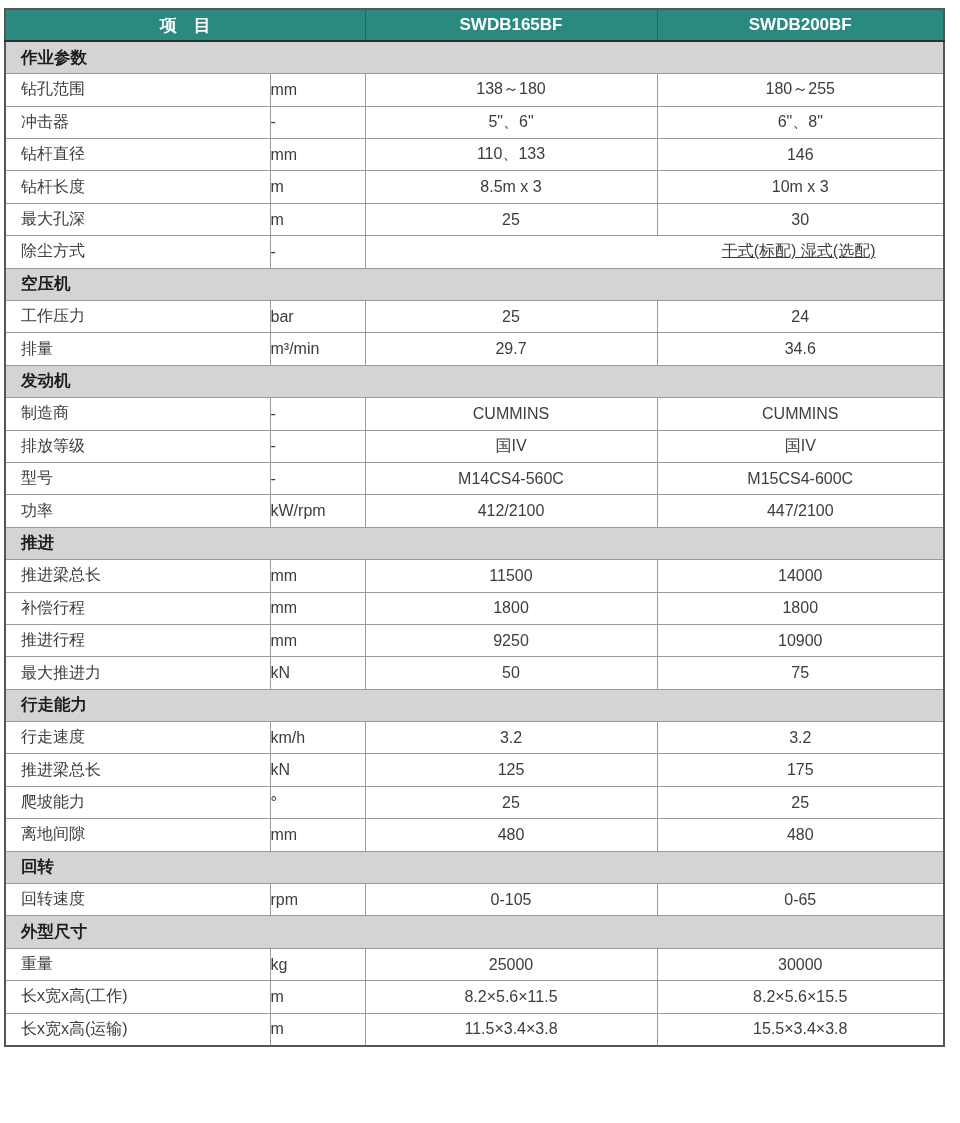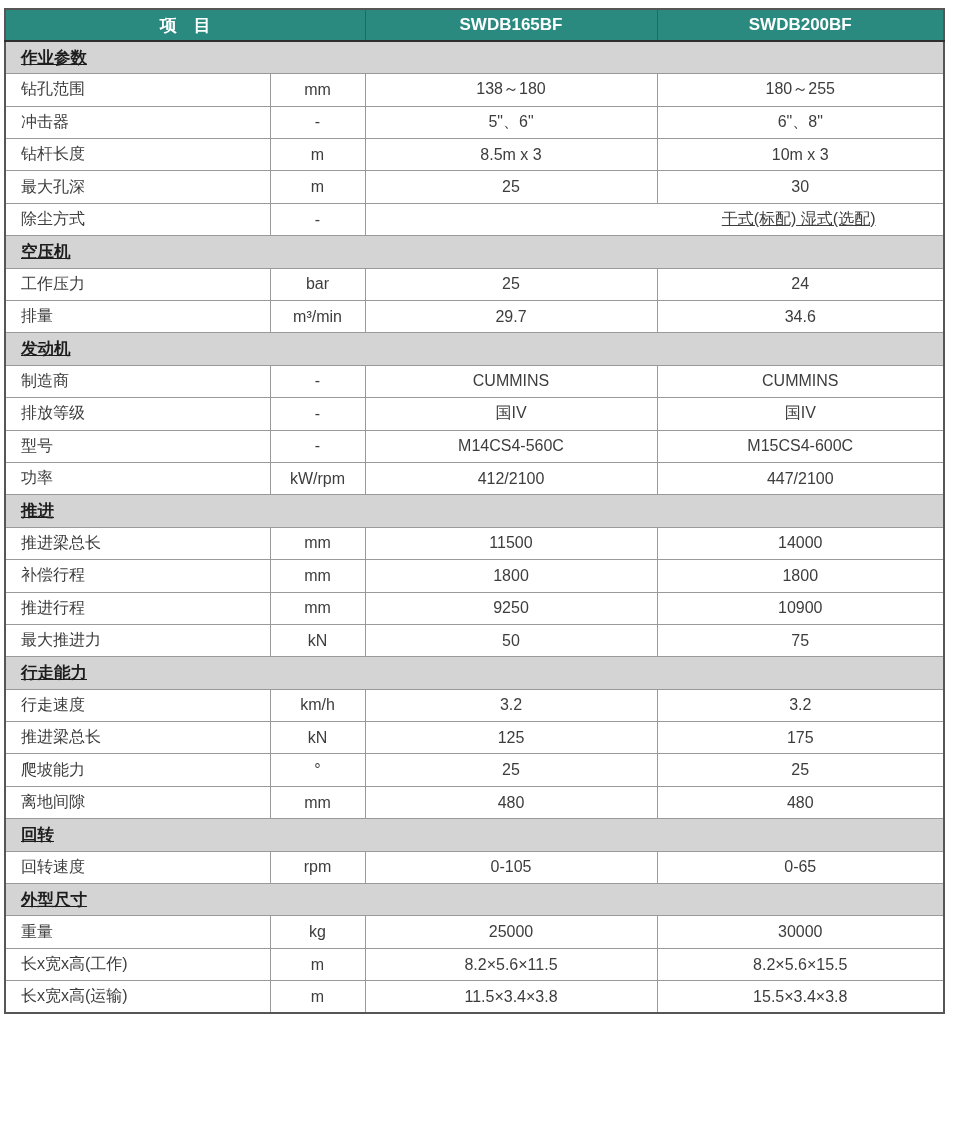--- a/index.html
+++ b/index.html
@@ -55,24 +55,23 @@
   }
   thead th:first-child { border-left: none; }
   thead th:last-child { border-right: none; }
   tr.section td {
     background: var(--section-bg);
     font-weight: bold;
     color: var(--section-text);
     font-size: 16.5px;
     text-align: left;
     padding-left: 15px;
-    text-decoration: underline;
   }
   td.name { text-align: left; padding-left: 15px; }
-  td.unit { text-align: center; }
+  td.unit { }
   td.val  { text-align: center; }
   .merged-inner {
     margin-left: 50%;
     width: 50%;
     text-align: center;
     text-decoration: underline;
   }
 </style>
 </head>
 <body>
@@ -102,20 +101,26 @@
           <td class="val">138～180</td>
           <td class="val">180～255</td>
         </tr>
         <tr>
           <td class="name">冲击器</td>
           <td class="unit">-</td>
           <td class="val">5"、6"</td>
           <td class="val">6"、8"</td>
         </tr>
         <tr>
+          <td class="name">钻杆直径</td>
+          <td class="unit">mm</td>
+          <td class="val">110、133</td>
+          <td class="val">146</td>
+        </tr>
+        <tr>
           <td class="name">钻杆长度</td>
           <td class="unit">m</td>
           <td class="val">8.5m x 3</td>
           <td class="val">10m x 3</td>
         </tr>
         <tr>
           <td class="name">最大孔深</td>
           <td class="unit">m</td>
           <td class="val">25</td>
           <td class="val">30</td>

